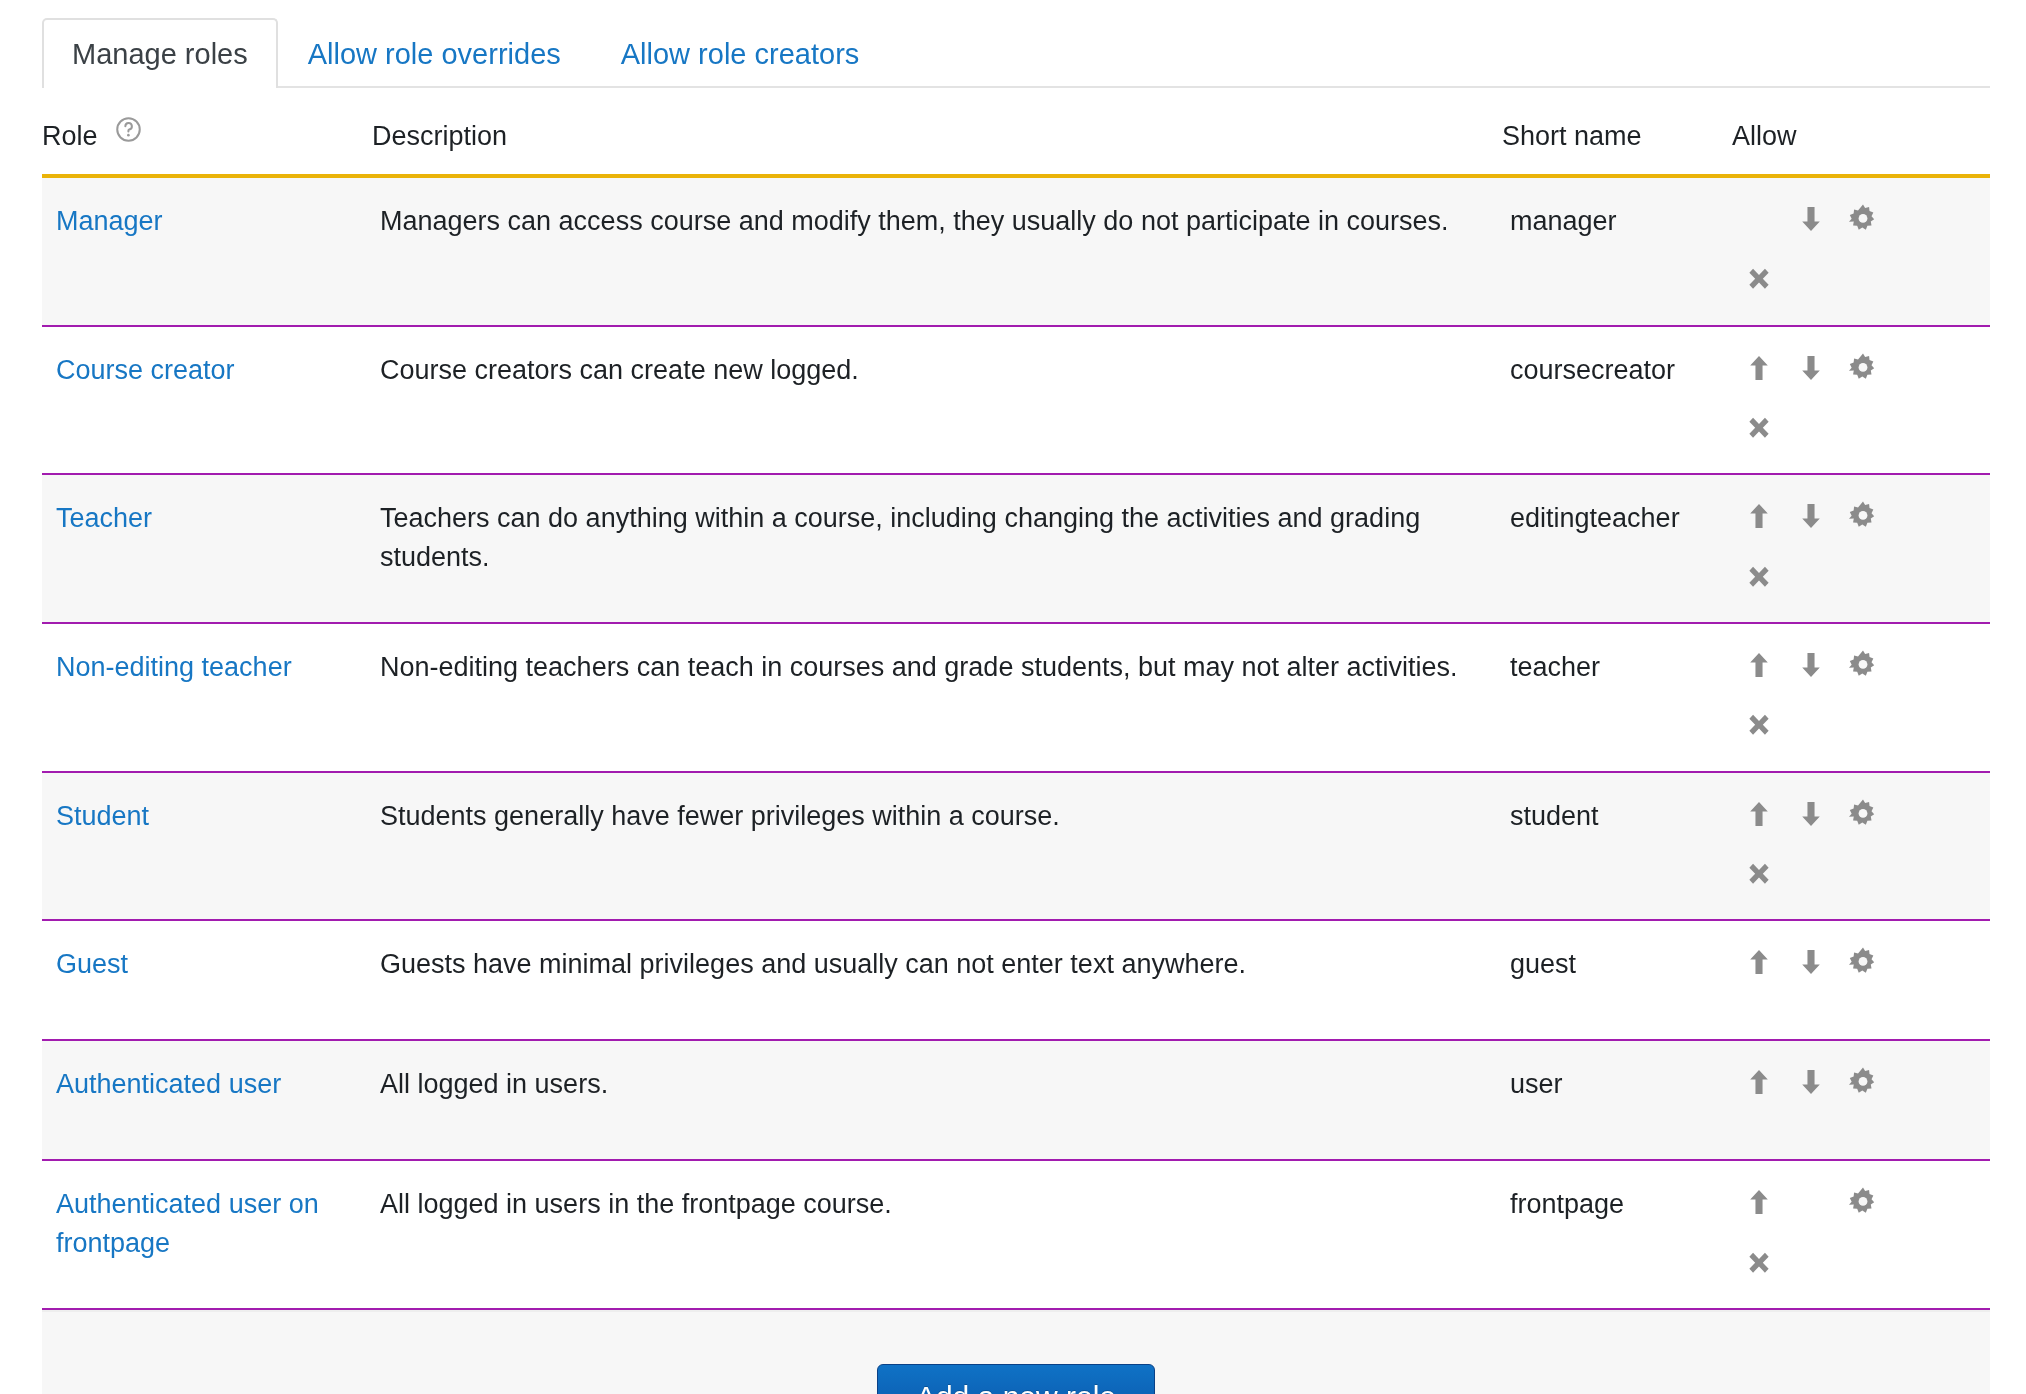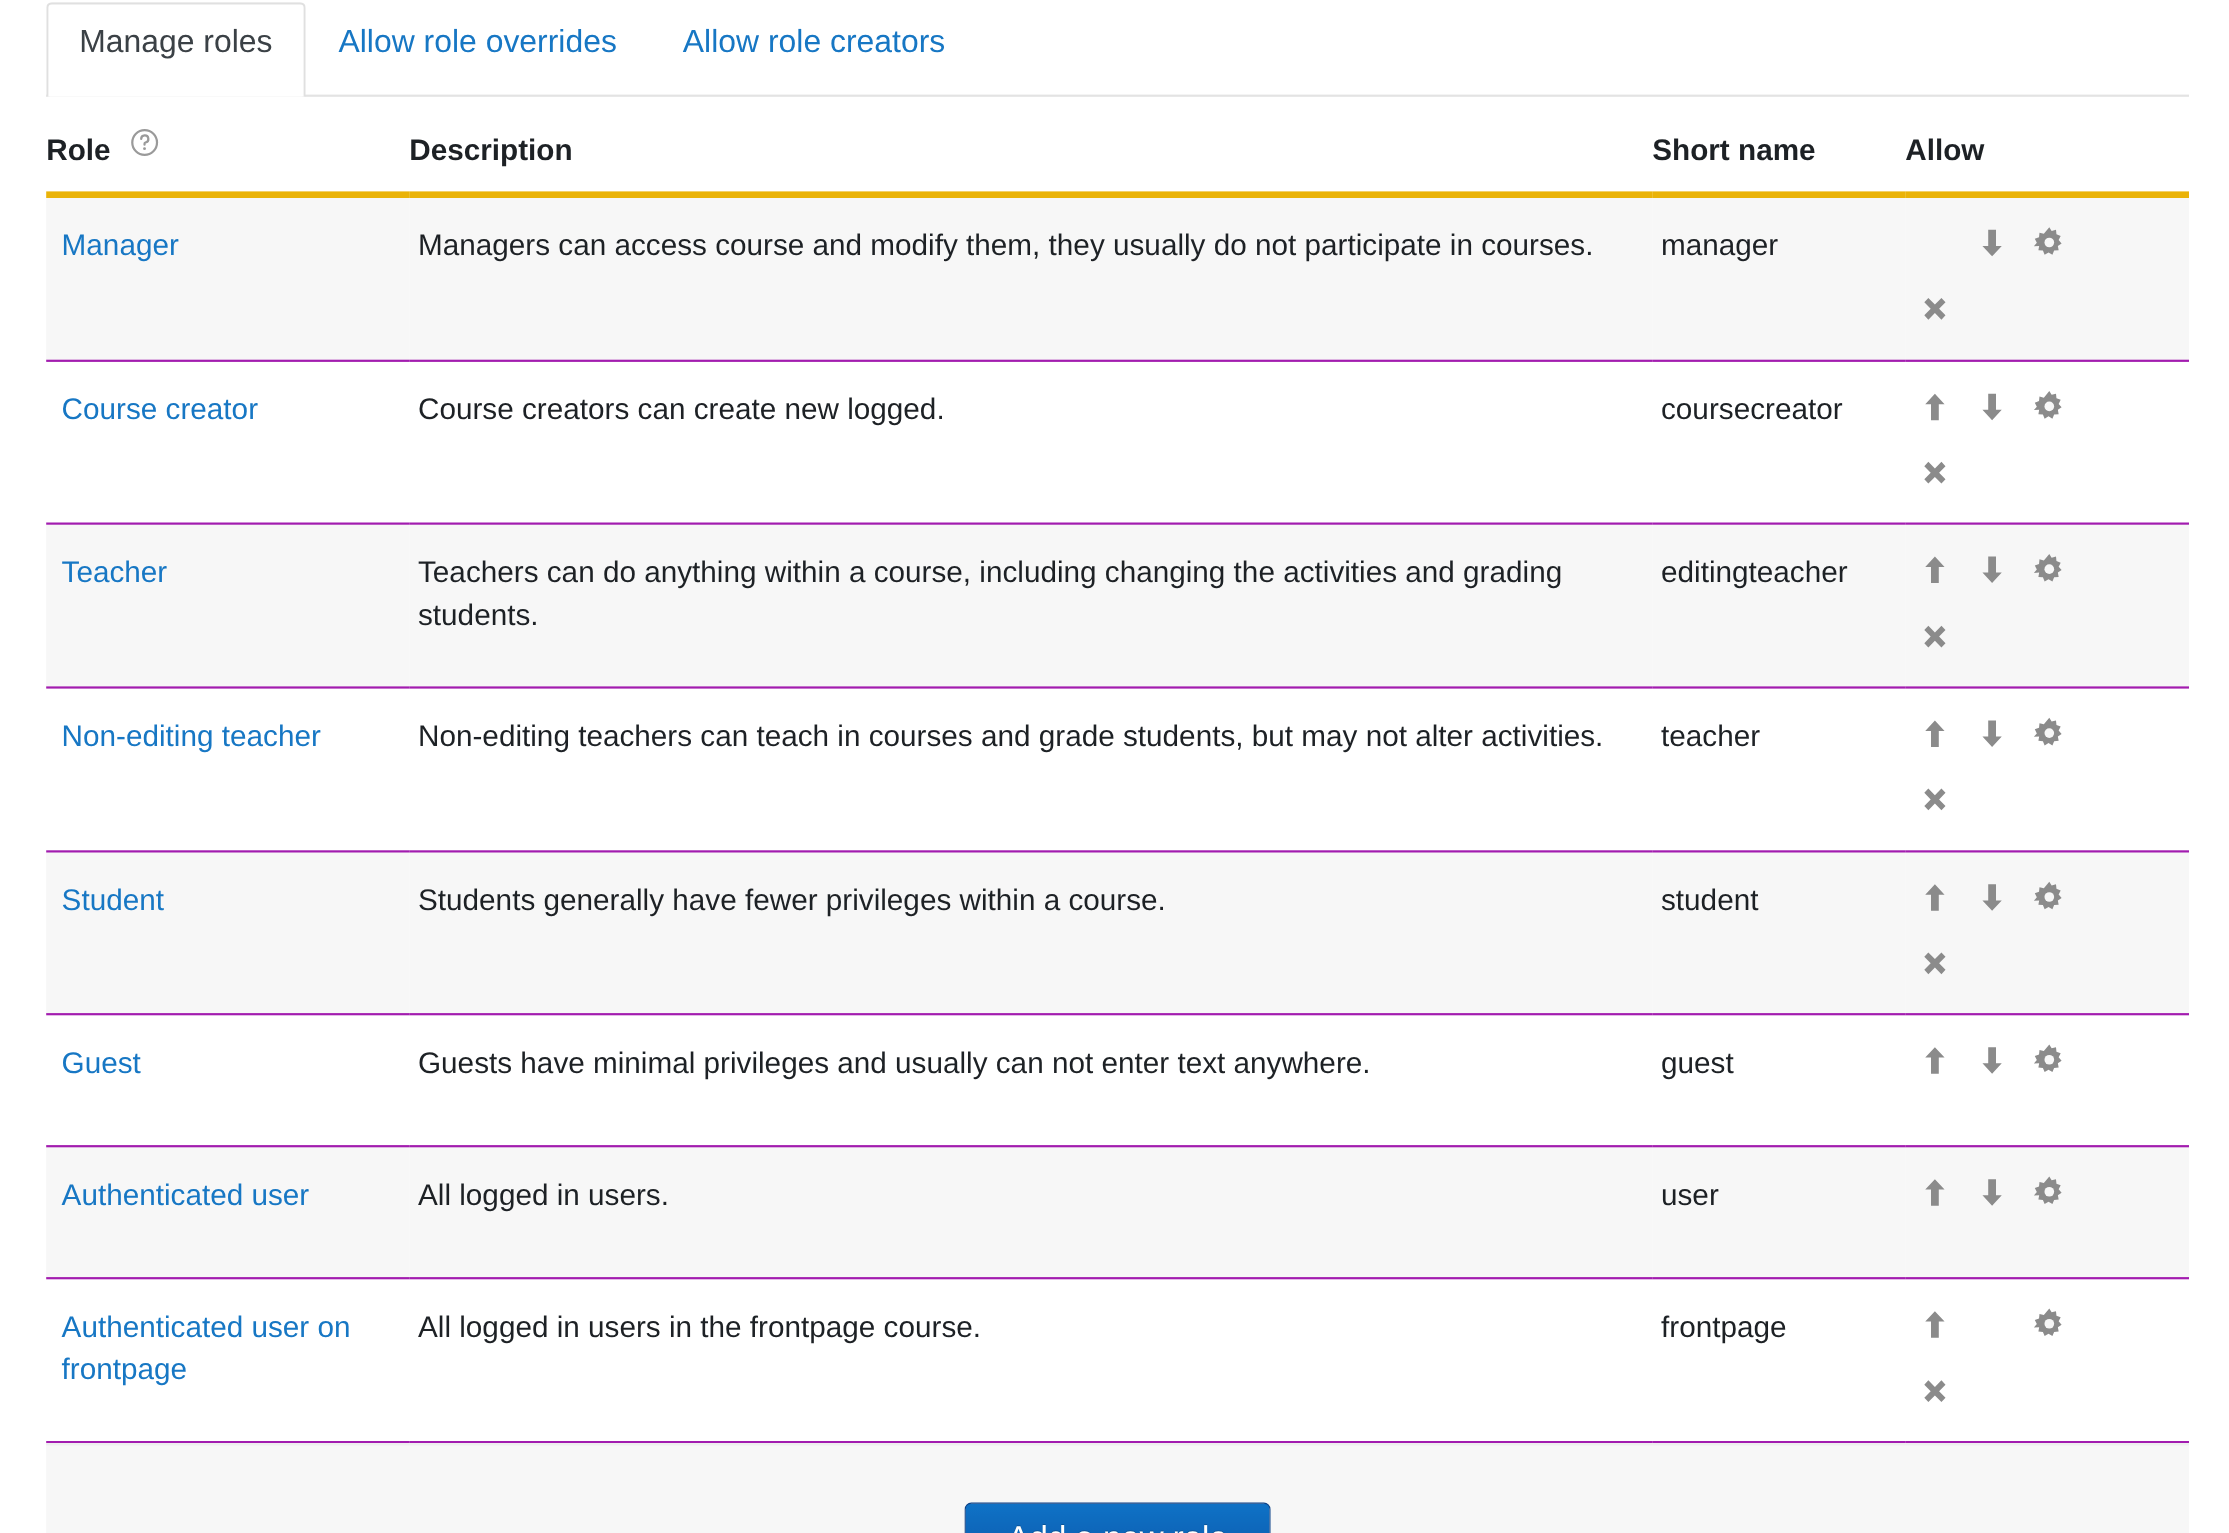--- a/index.html
+++ b/index.html
@@ -23,20 +23,21 @@
     overflow: hidden;
   }
 
   
   .tabbar {
     position: relative;
     margin: 0 0 0 42px;
     padding: 0;
     height: 88px;
     display: flex;
+    align-items: flex-end;
     list-style: none;
     border-bottom: 2px solid #e3e3e3;
     width: 1948px;
     box-sizing: border-box;
   }
   .tab {
     font-size: 29px;
     line-height: 1;
     color: #1777c4;
     padding: 20px 28px 19px 28px;
@@ -60,26 +61,26 @@
   
   .roles-table {
     width: 1948px;
     margin-left: 42px;
     border-collapse: collapse;
     table-layout: fixed;
     font-size: 27px;
   }
   .roles-table th {
     text-align: left;
-    font-weight: bold;
+    font-weight: normal;
     font-size: 27px;
     color: #1d2125;
     padding: 28px 0 22px 0;
     vertical-align: bottom;
-    border-bottom: 6px solid #eab308;
+    border-bottom: 4px solid #eab308;
   }
   .roles-table td {
     vertical-align: top;
     padding: 24px 0 24px 0;
     border-bottom: 2px solid #a21caf;
     line-height: 1.42;
   }
   tbody tr:nth-child(odd) td { background: #f7f7f7; }
   tbody tr:nth-child(even) td { background: #ffffff; }
 

